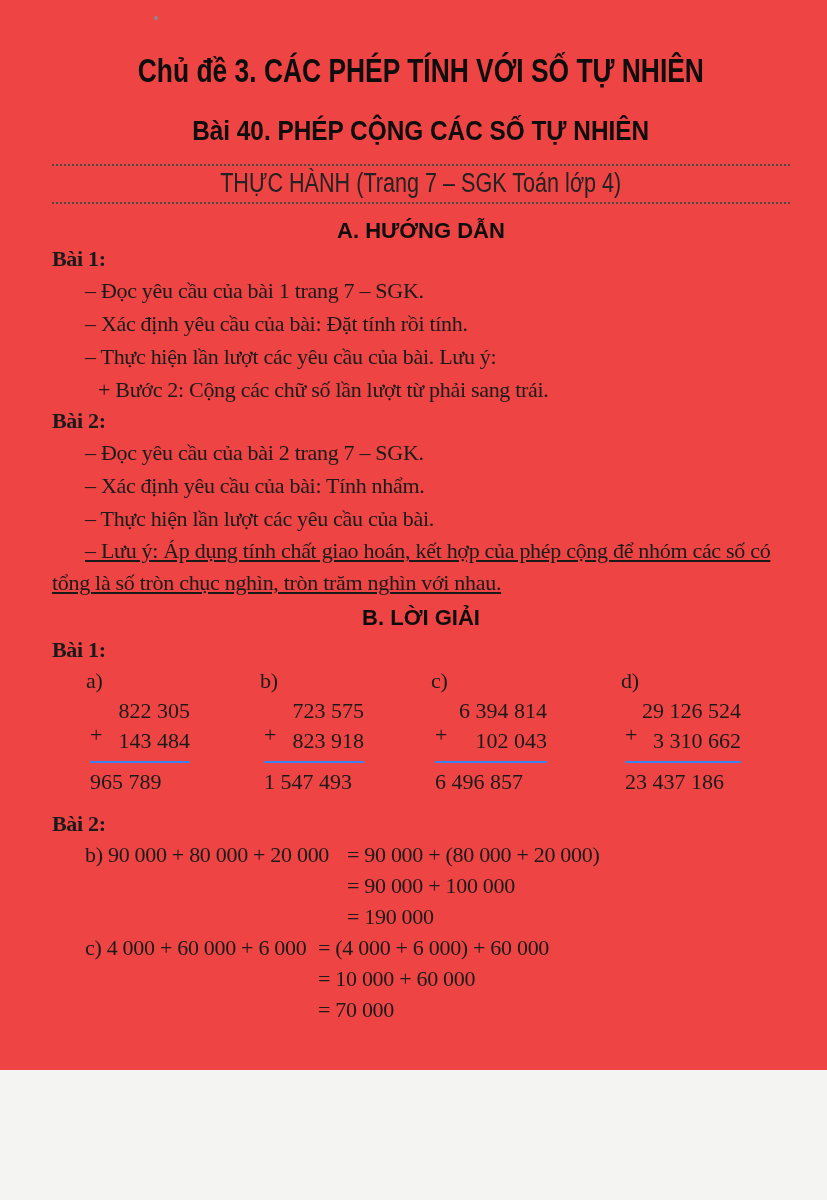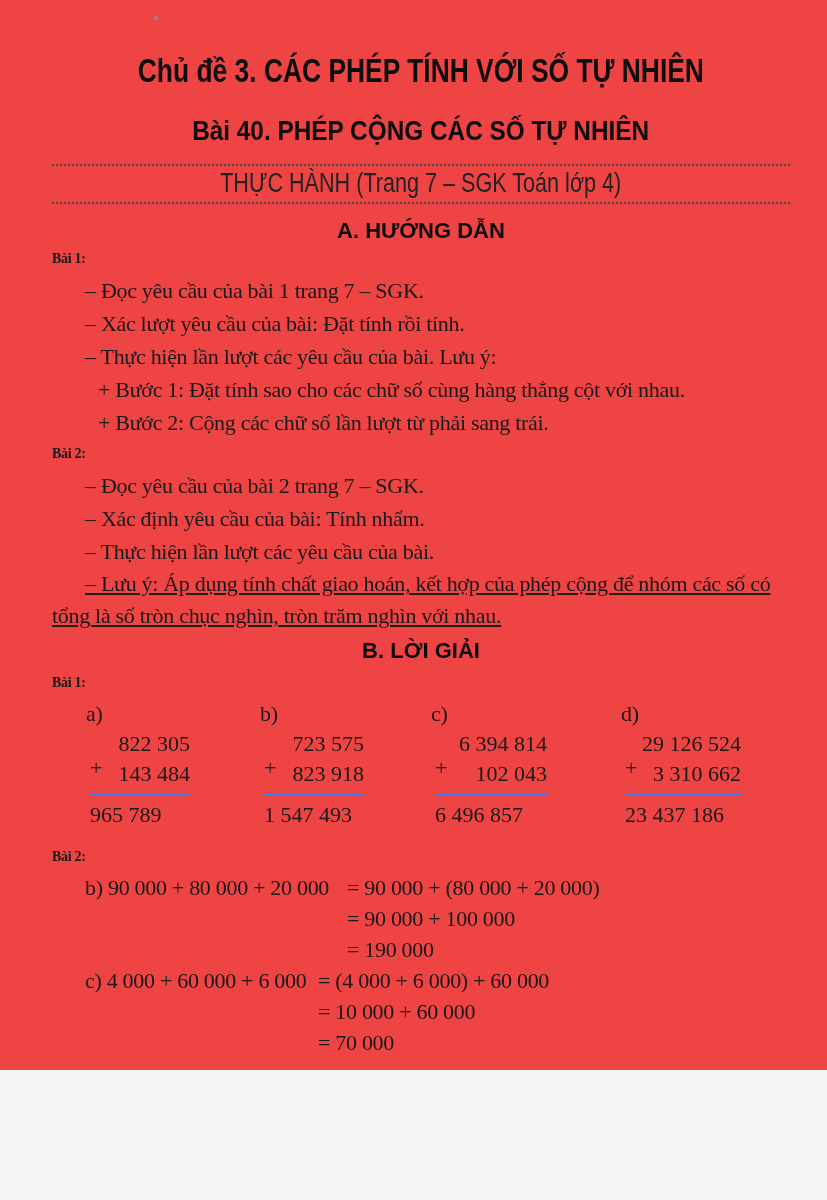--- a/index.html
+++ b/index.html
@@ -66,21 +66,21 @@
     font-weight:bold;
     font-size:22px;
     color:#0d0d0d;
     margin-top:14px;
     line-height:26px;
   }
   .section-heading.b{margin-top:6px;margin-bottom:4px;}
   
   .ex-label{
     font-weight:bold;
-    font-size:14px;
+    font-size:22px;
     letter-spacing:-0.3px;
     line-height:30px;
   }
   .item{
     font-size:22px;
     letter-spacing:-0.3px;
     line-height:33px;
     padding-left:33px;
     white-space:nowrap;
   }
@@ -181,23 +181,22 @@
   <hr class="dotted div1">
   <div class="practice-line center">
     <span class="squeeze">THỰC HÀNH (Trang 7 – SGK Toán lớp 4)</span>
   </div>
   <hr class="dotted div2">
 
   <div class="section-heading center">A. HƯỚNG DẪN</div>
 
   <div class="ex-label">Bài 1:</div>
   <div class="item">– Đọc yêu cầu của bài 1 trang 7 – SGK.</div>
-  <div class="item">– Xác lượt yêu cầu của bài: Đặt tính rồi tính.</div>
+  <div class="item">– Xác định yêu cầu của bài: Đặt tính rồi tính.</div>
   <div class="item">– Thực hiện lần lượt các yêu cầu của bài. Lưu ý:</div>
-  <div class="item sub">+ Bước 1: Đặt tính sao cho các chữ số cùng hàng thẳng cột với nhau.</div>
   <div class="item sub">+ Bước 2: Cộng các chữ số lần lượt từ phải sang trái.</div>
 
   <div class="ex-label">Bài 2:</div>
   <div class="item">– Đọc yêu cầu của bài 2 trang 7 – SGK.</div>
   <div class="item">– Xác định yêu cầu của bài: Tính nhẩm.</div>
   <div class="item">– Thực hiện lần lượt các yêu cầu của bài.</div>
   <div class="item para">– Lưu ý: Áp dụng tính chất giao hoán, kết hợp của phép cộng để nhóm các số có tổng là số tròn chục nghìn, tròn trăm nghìn với nhau.</div>
 
   <div class="section-heading b center">B. LỜI GIẢI</div>
 

